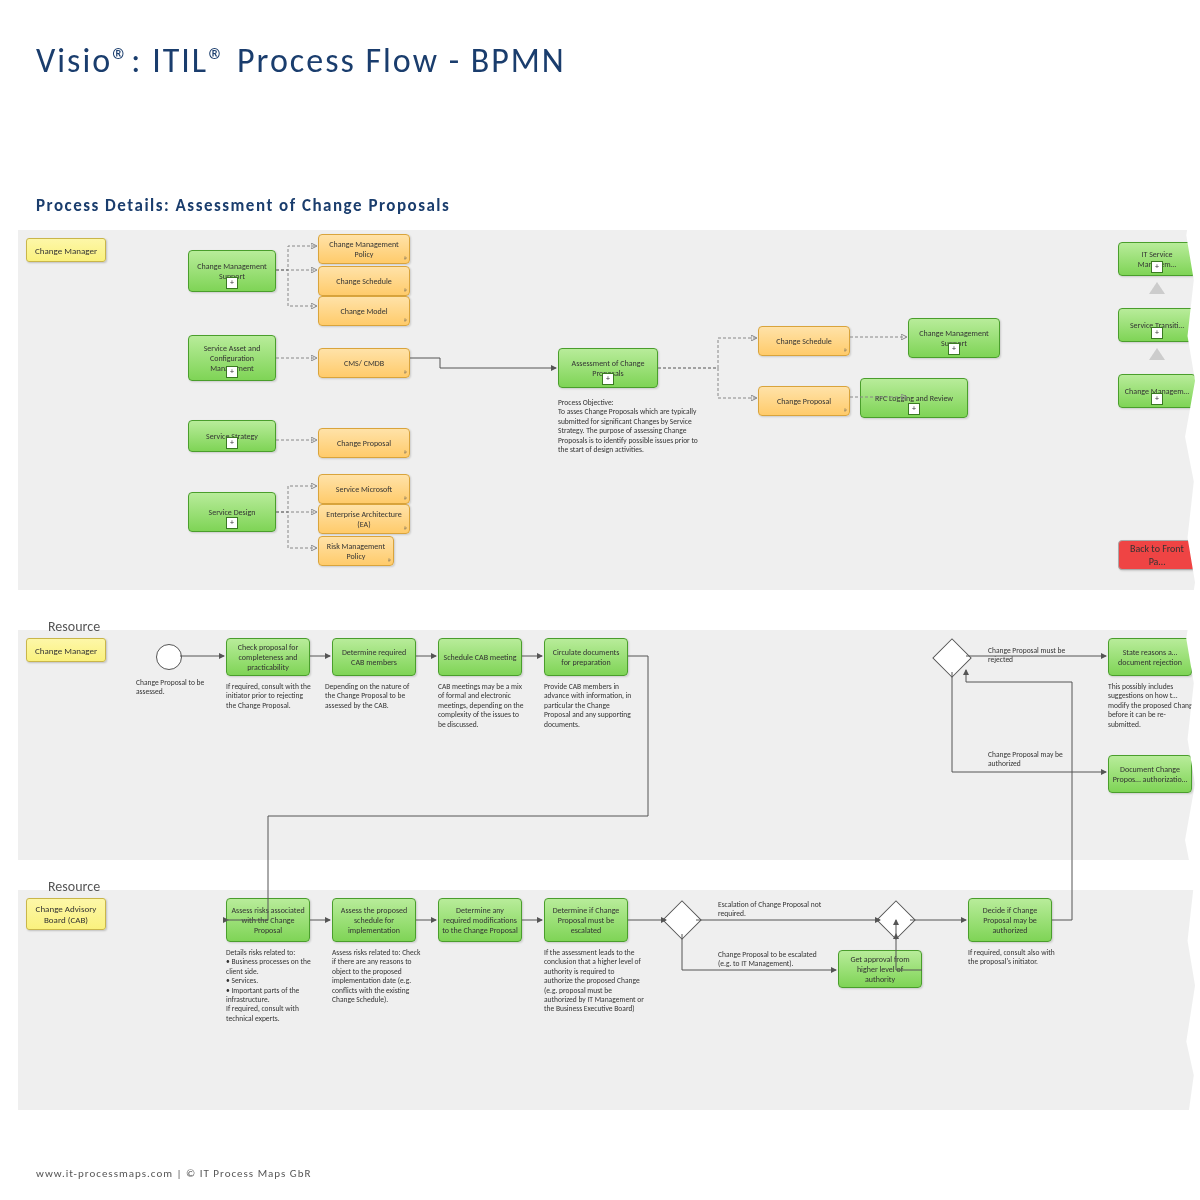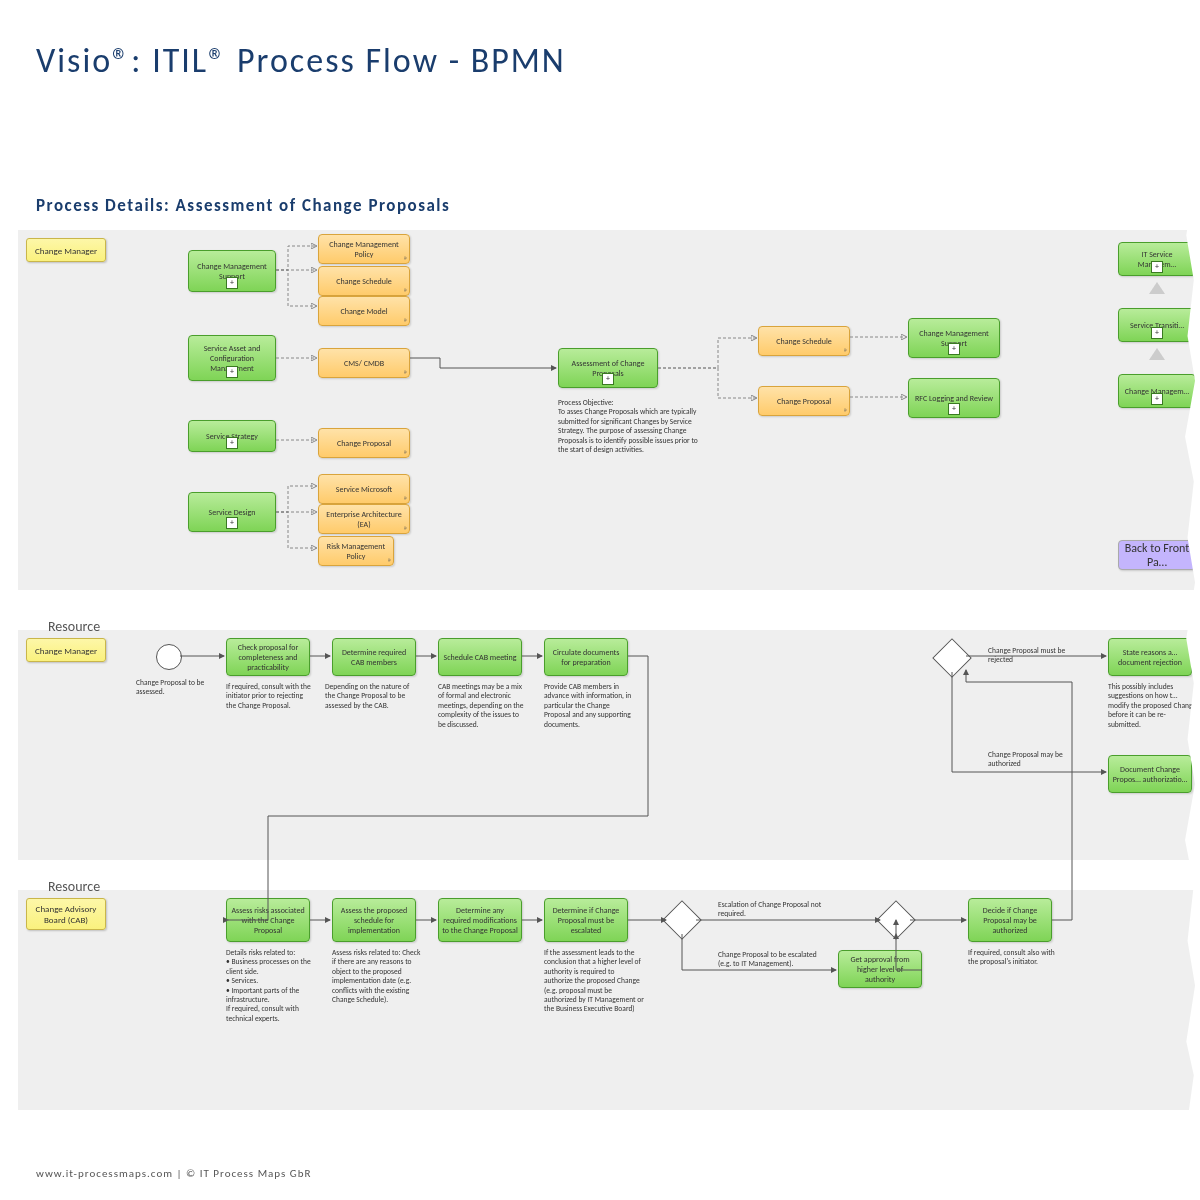--- a/index.html
+++ b/index.html
@@ -100,40 +100,40 @@
     </div>
   <div class="box orange" style="top:156px;left:740px;width:92px;height:22px">
       <span>Change Proposal</span>
       <div class="marker">»</div>
     </div>
 
   <div class="box green" style="top:88px;left:890px;width:92px;height:40px">
       <span>Change Management Support</span>
       <div class="plus">+</div>
     </div>
-  <div class="box green" style="top:148px;left:890px;width:92px;height:40px">
+  <div class="box green" style="top:148px;left:842px;width:108px;height:40px">
       <span>RFC Logging and Review</span>
       <div class="plus">+</div>
     </div>
 
   <div class="box green" style="top:12px;left:1100px;width:78px;height:34px">
       <span>IT Service Managem…</span>
       <div class="plus">+</div>
     </div>
   <div class="tri" style="top:52px;left:1131px"></div>
   <div class="box green" style="top:78px;left:1100px;width:78px;height:34px">
       <span>Service Transiti…</span>
       <div class="plus">+</div>
     </div>
   <div class="tri" style="top:118px;left:1131px"></div>
   <div class="box green" style="top:144px;left:1100px;width:78px;height:34px">
       <span>Change Managem…</span>
       <div class="plus">+</div>
     </div>
-  <div class="box" style="top:310px;left:1100px;width:78px;height:18px;background:#c4b5fd;border:1px solid #aaa;font-size:12px">Back to Front Pa…</div>
+  <div class="box" style="top:310px;left:1100px;width:78px;height:18px;background:#ef4444;border:1px solid #aaa;font-size:10px">Back to Front Pa…</div>
 
   <div class="res" style="top:388px;left:30px">Resource</div>
   <div class="lane" style="top:408px;left:8px">Change Manager</div>
 
   <div class="circle" style="top:414px;left:138px"></div>
   <div class="note" style="top:448px;left:118px;width:80px">Change Proposal to be assessed.</div>
 
   <div class="box green" style="top:408px;left:208px;width:84px;height:38px">Check proposal for completeness and practicability</div>
   <div class="note" style="top:452px;left:208px;width:88px">If required, consult with the initiator prior to rejecting the Change Proposal.</div>
   <div class="box green" style="top:408px;left:314px;width:84px;height:38px">Determine required CAB members</div>

